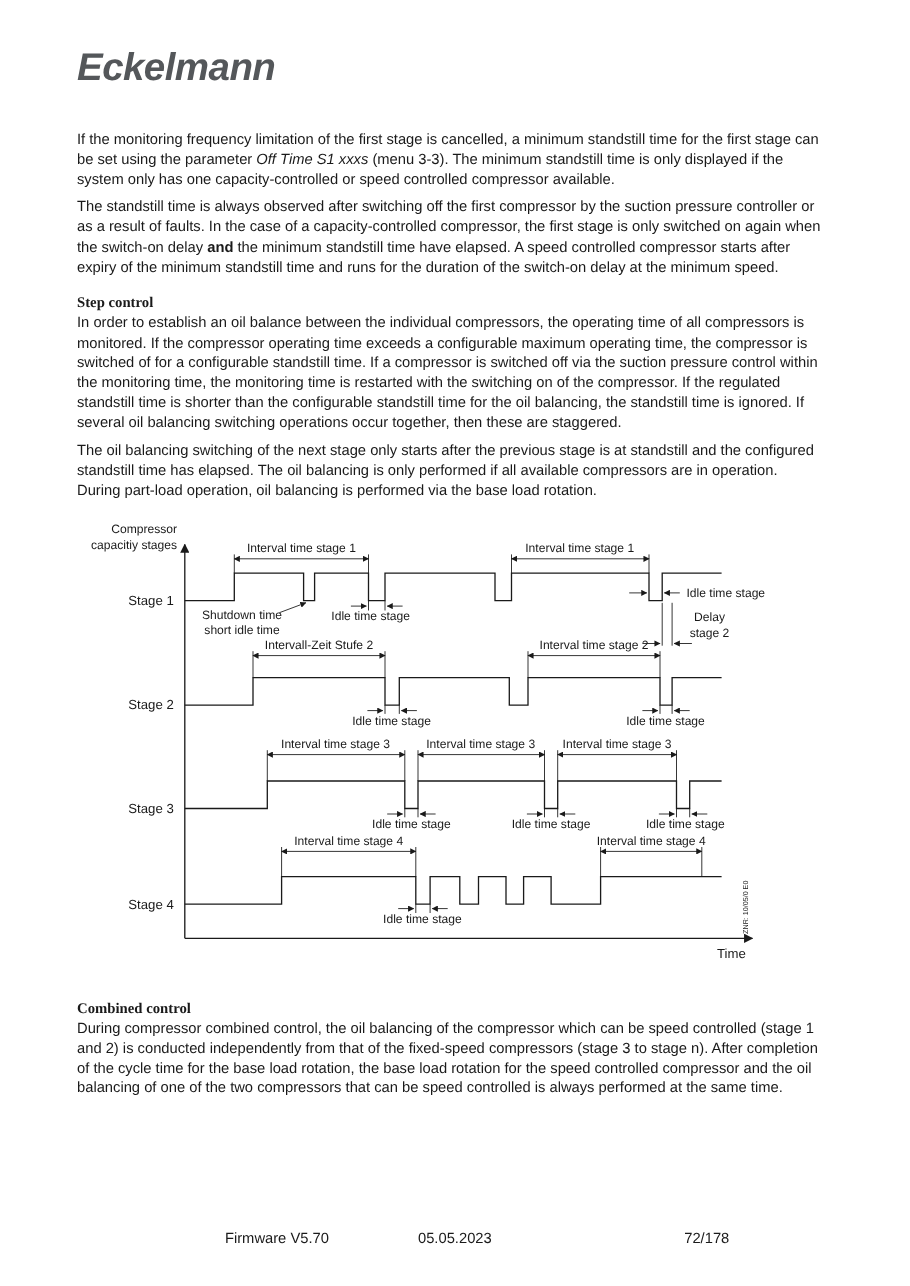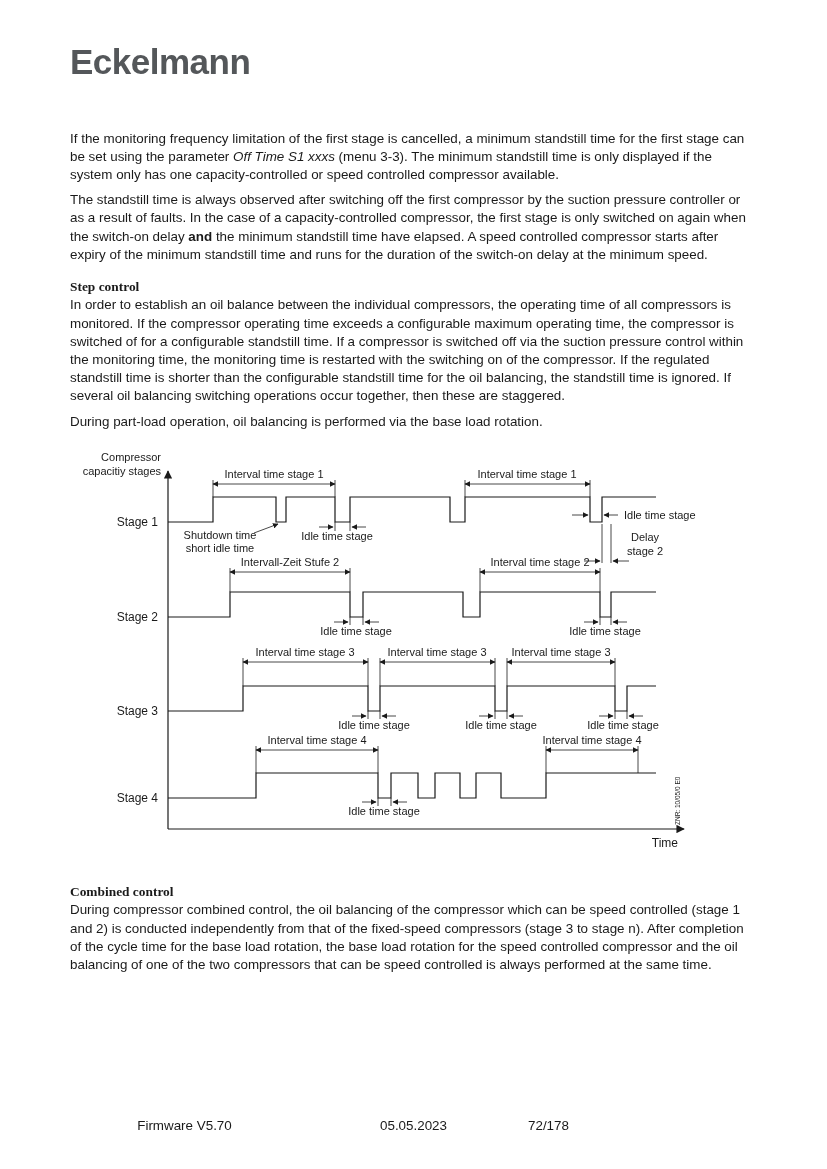--- a/index.html
+++ b/index.html
@@ -3,58 +3,60 @@
 <meta charset="utf-8">
 <style>
   html, body { margin:0; padding:0; background:#ffffff; }
   .page {
     position:relative; width:827px; height:1169px; background:#fff;
     font-family:"Liberation Sans", sans-serif; color:#1a1a1a; overflow:hidden;
   }
   .content { padding:34px 70px 0 70px; font-size:13.4px; line-height:1.36; }
   .logo {
     font-size:35px; font-weight:700; color:#54575a; letter-spacing:-0.5px;
-    margin:4px 0 44px 0;
+    margin:4px 0 32px 0;
+    font-style:italic;
   }
   p { margin:0 0 7px 0; }
   p.tight { margin-bottom:0; }
   .h2 { font-size:14.8px; font-weight:700; margin:22px 0 15px 0; }
   .h2 .num { margin-right:14px; }
   .subhead { font-weight:700; margin:14px 0 0 0;font-family:Liberation Serif, serif; }
   .em { font-style:italic; }
   .b { font-weight:700; }
   .diagram-wrap { margin:18px 0 0 8px;text-decoration:underline; }
   svg text { font-family:"Liberation Sans", sans-serif; fill:#1a1a1a; }
   .txt { font-size:11px; }
   .txt12 { font-size:12px; }
   .wl { stroke:#1a1a1a; stroke-width:1.2; fill:none; }
   .thin { stroke:#1a1a1a; stroke-width:0.8; fill:none; }
   .footer {
     position:absolute; top:1118px; left:0; right:0;
     display:flex; padding:0 70px; font-size:13.4px;
   }
-  .footer .fl { flex:1; text-align:center; }
+  .footer .fl { flex:1; text-align:right; }
   .footer .fc { flex:1; text-align:center; }
-  .footer .fr { flex:1; text-align:left; }
+  .footer .fr { flex:1; text-align:center; }
 </style>
 </head>
 <body>
 
 <div class="page">
   <div class="content">
 
     <div class="logo">Eckelmann</div>
 
     <p><span>If the monitoring frequency limitation of the first stage is cancelled, a minimum standstill time for the first stage can be set using the parameter </span><span class="em">Off Time S1 xxxs</span><span> (menu 3-3). The minimum standstill time is only displayed if the system only has one capacity-controlled or speed controlled compressor available.</span></p>
 
     <p><span>The standstill time is always observed after switching off the first compressor by the suction pressure controller or as a result of faults. In the case of a capacity-controlled compressor, the first stage is only switched on again when the switch-on delay </span><span class="b">and</span><span> the minimum standstill time have elapsed. A speed controlled compressor starts after expiry of the minimum standstill time and runs for the duration of the switch-on delay at the minimum speed.</span></p>
 
 
     <div class="subhead">Step control</div>
     <p>In order to establish an oil balance between the individual compressors, the operating time of all compressors is monitored. If the compressor operating time exceeds a configurable maximum operating time, the compressor is switched of for a configurable standstill time. If a compressor is switched off via the suction pressure control within the monitoring time, the monitoring time is restarted with the switching on of the compressor. If the regulated standstill time is shorter than the configurable standstill time for the oil balancing, the standstill time is ignored. If several oil balancing switching operations occur together, then these are staggered.</p>
+    <p class="tight">The oil balancing switching of the next stage only starts after the previous stage is at standstill and the configured standstill time has elapsed. The oil balancing is only performed if all available compressors are in operation.</p>
     <p>During part-load operation, oil balancing is performed via the base load rotation.</p>
 
     <div class="diagram-wrap">
       <svg width="645" height="415" viewBox="0 0 645 415">
         <defs>
           <marker id="arr" viewBox="0 0 10 10" refX="9" refY="5" markerWidth="7" markerHeight="7" orient="auto-start-reverse">
             <path d="M0,0 L10,5 L0,10 z" fill="#1a1a1a"></path>
           </marker>
         </defs>
 

